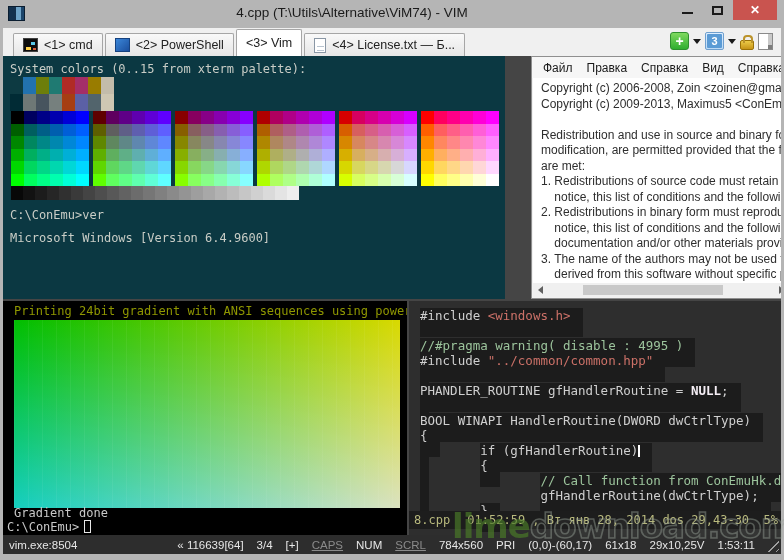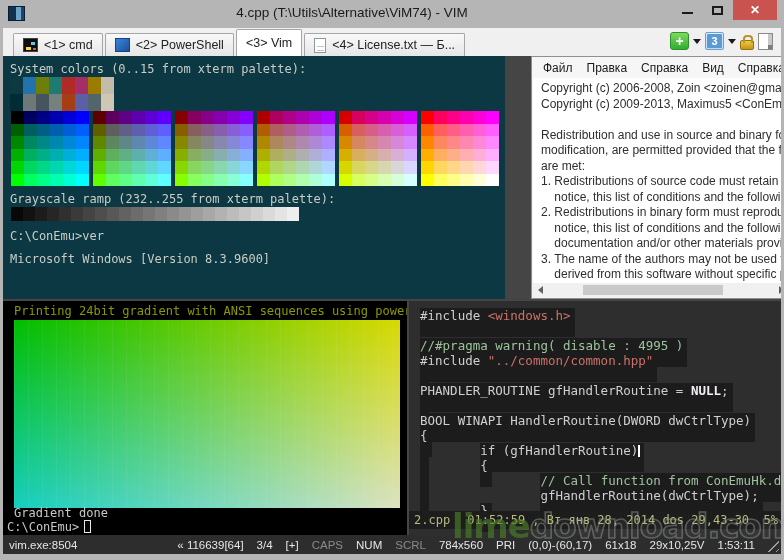--- a/index.html
+++ b/index.html
@@ -105,33 +105,33 @@
   .ps-cursor{display:inline-block;width:7px;height:13px;border:1px solid #e8e8e8;
              vertical-align:-2px;margin-left:5px;box-sizing:border-box;}
 
   
   .vim-pane{left:406px;top:245px;width:372px;height:234px;background:#2e2e2e;color:#cfcfcf;
             font:12.5px/15px "DejaVu Sans Mono",monospace;}
   .vim-signcol{position:absolute;left:11px;top:67px;width:9px;height:150px;background:#1c1c1c;}
   .vim-lines{position:absolute;left:11px;top:7px;right:0;white-space:pre;}
   .vl{height:15px;}
   .vl-ind{white-space:pre;}
-  .vl-bg{background:#1c1c1c;display:inline-block;height:29px;padding-right:4px;}
+  .vl-bg{background:#1c1c1c;display:inline-block;height:29px;padding-right:12px;}
   .c-def{color:#cfcfcf;} .c-str{color:#cc7168;} .c-com{color:#9cc49c;} .c-kw{color:#f5eef5;font-weight:bold;}
   .vcursor{display:inline-block;width:2px;height:12px;background:#fff;vertical-align:-2px;}
   .vim-status{position:absolute;left:0;right:0;bottom:6px;height:18px;background:#1d1d1d;color:#b9ba7e;
               font:12px/18px "DejaVu Sans Mono",monospace;display:flex;justify-content:space-between;
               padding:0 3px 0 5px;white-space:pre;}
 
   
   .conemu-bar{position:absolute;left:3px;top:535px;width:778px;height:19px;background:#2d2d2d;color:#e6e6e6;
               font-size:11.5px;display:flex;align-items:center;}
   .proc{padding-left:6px;white-space:nowrap;}
   .segs{margin-left:auto;display:flex;gap:13px;margin-right:26px;white-space:nowrap;}
-  .seg.dim{color:#8a8a8a;}
+  .seg.dim{color:#8a8a8a;text-decoration:underline;}
   .bar-grip{position:absolute;right:2px;top:3px;width:14px;height:14px;
             background:repeating-linear-gradient(135deg,transparent 0 2px,#9f9f9f 2px 3px,transparent 3px 5px);
             clip-path:polygon(100% 0,100% 100%,0 100%);}
 
   
   .frame-b{position:absolute;left:0;top:554px;width:784px;height:6px;background:#b5b5b5;}
   .frame-l{position:absolute;left:0;top:28px;width:3px;height:526px;background:#b5b5b5;}
   .frame-r{position:absolute;right:0;top:28px;width:3px;height:526px;background:#b5b5b5;}
 
   
@@ -436,21 +436,20 @@
             <div style="background: rgb(255, 215, 215);"></div>
             <div style="background: rgb(255, 215, 255);"></div>
             <div style="background: rgb(255, 255, 0);"></div>
             <div style="background: rgb(255, 255, 95);"></div>
             <div style="background: rgb(255, 255, 135);"></div>
             <div style="background: rgb(255, 255, 175);"></div>
             <div style="background: rgb(255, 255, 215);"></div>
             <div style="background: rgb(255, 255, 255);"></div>
           </div>
         </div>
-      <div class="t-line mt6">Grayscale ramp (232..255 from xterm palette):</div>
       <div class="ramp" id="ramp">
           <div class="cell" style="background: rgb(8, 8, 8);"></div>
           <div class="cell" style="background: rgb(18, 18, 18);"></div>
           <div class="cell" style="background: rgb(28, 28, 28);"></div>
           <div class="cell" style="background: rgb(38, 38, 38);"></div>
           <div class="cell" style="background: rgb(48, 48, 48);"></div>
           <div class="cell" style="background: rgb(58, 58, 58);"></div>
           <div class="cell" style="background: rgb(68, 68, 68);"></div>
           <div class="cell" style="background: rgb(78, 78, 78);"></div>
           <div class="cell" style="background: rgb(88, 88, 88);"></div>
@@ -464,21 +463,21 @@
           <div class="cell" style="background: rgb(168, 168, 168);"></div>
           <div class="cell" style="background: rgb(178, 178, 178);"></div>
           <div class="cell" style="background: rgb(188, 188, 188);"></div>
           <div class="cell" style="background: rgb(198, 198, 198);"></div>
           <div class="cell" style="background: rgb(208, 208, 208);"></div>
           <div class="cell" style="background: rgb(218, 218, 218);"></div>
           <div class="cell" style="background: rgb(228, 228, 228);"></div>
           <div class="cell" style="background: rgb(238, 238, 238);"></div>
         </div>
       <div class="t-line mt8">C:\ConEmu&gt;ver</div>
-      <div class="t-line mt8">Microsoft Windows [Version 8.3.9600]</div>
+      <div class="t-line mt8">Microsoft Windows [Version 6.4.9600]</div>
     </div>
   </div>
 
   <div class="pane np-pane">
     <div class="np-menu" id="np-menu">
         <div class="np-menu-item">Файл</div>
         <div class="np-menu-item">Правка</div>
         <div class="np-menu-item">Справка</div>
         <div class="np-menu-item">Вид</div>
         <div class="np-menu-item">Справка</div>
@@ -509,21 +508,21 @@
     <div class="ps-header">Printing 24bit gradient with ANSI sequences using powershell</div>
     <div class="gradient"></div>
     <div class="ps-done">Gradient done</div>
     <div class="ps-prompt"><span>C:\ConEmu&gt;</span><span class="ps-cursor"></span></div>
   </div>
 
   <div class="pane vim-pane">
     <div class="vim-signcol"></div>
     <div class="vim-lines" id="vim-lines"><div class="vl"><span class="vl-bg"><span class="c-def">#include </span><span class="c-str">&lt;windows.h&gt;</span></span></div><div class="vl"></div><div class="vl"><span class="vl-bg"><span class="c-com">//#pragma warning( disable : 4995 )</span></span></div><div class="vl"><span class="vl-bg"><span class="c-def">#include </span><span class="c-str">"../common/common.hpp"</span></span></div><div class="vl"></div><div class="vl"><span class="vl-bg"><span class="c-def">PHANDLER_ROUTINE gfHandlerRoutine = </span><span class="c-kw">NULL</span><span class="c-def">;</span></span></div><div class="vl"></div><div class="vl"><span class="vl-bg"><span class="c-def">BOOL WINAPI HandlerRoutine(DWORD dwCtrlType)</span></span></div><div class="vl"><span class="vl-bg"><span class="c-def">{</span></span></div><div class="vl"><span class="vl-ind">        </span><span class="vl-bg"><span class="c-def">if (gfHandlerRoutine)</span><span class="vcursor"></span></span></div><div class="vl"><span class="vl-ind">        </span><span class="vl-bg"><span class="c-def">{</span></span></div><div class="vl"><span class="vl-ind">                </span><span class="vl-bg"><span class="c-com">// Call function from ConEmuHk.dll</span></span></div><div class="vl"><span class="vl-ind">                </span><span class="vl-bg"><span class="c-def">gfHandlerRoutine(dwCtrlType);</span></span></div><div class="vl"><span class="vl-ind">        </span><span class="vl-bg"><span class="c-def">}</span></span></div></div>
     <div class="vim-status">
-      <span>2.cpp</span>
+      <span>8.cpp</span>
       <span>01:52:59 , Вт янв 28, 2014 dos 29,43-30  5%</span>
     </div>
   </div>
 
 </div>
 
 <div class="conemu-bar">
   <span class="proc">vim.exe:8504</span>
   <span class="segs" id="status-segs">
       <span class="seg">« 116639[64]</span>

